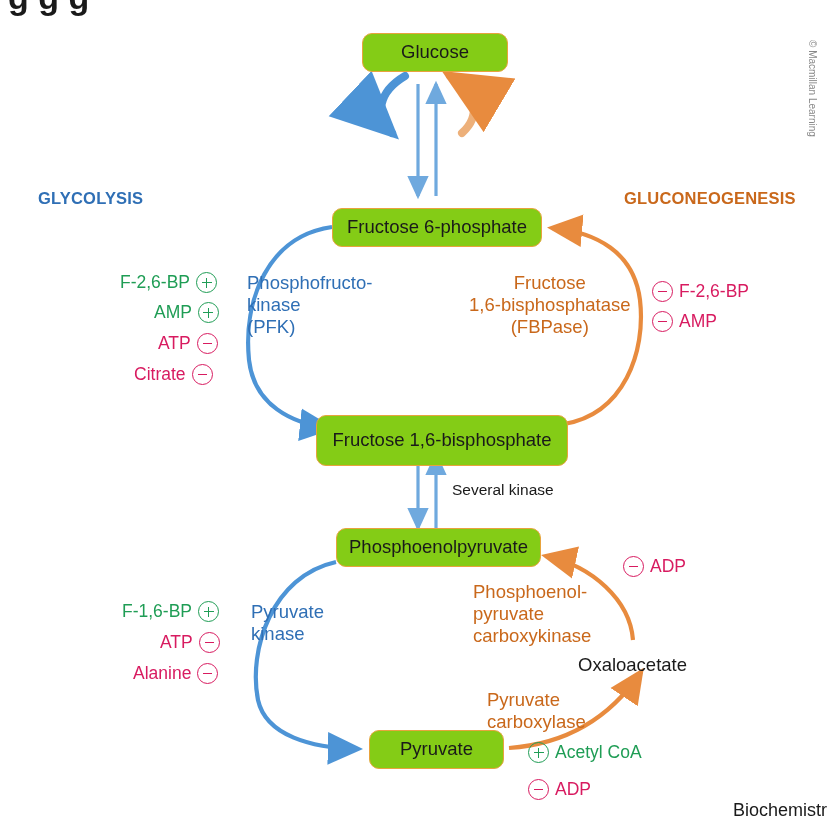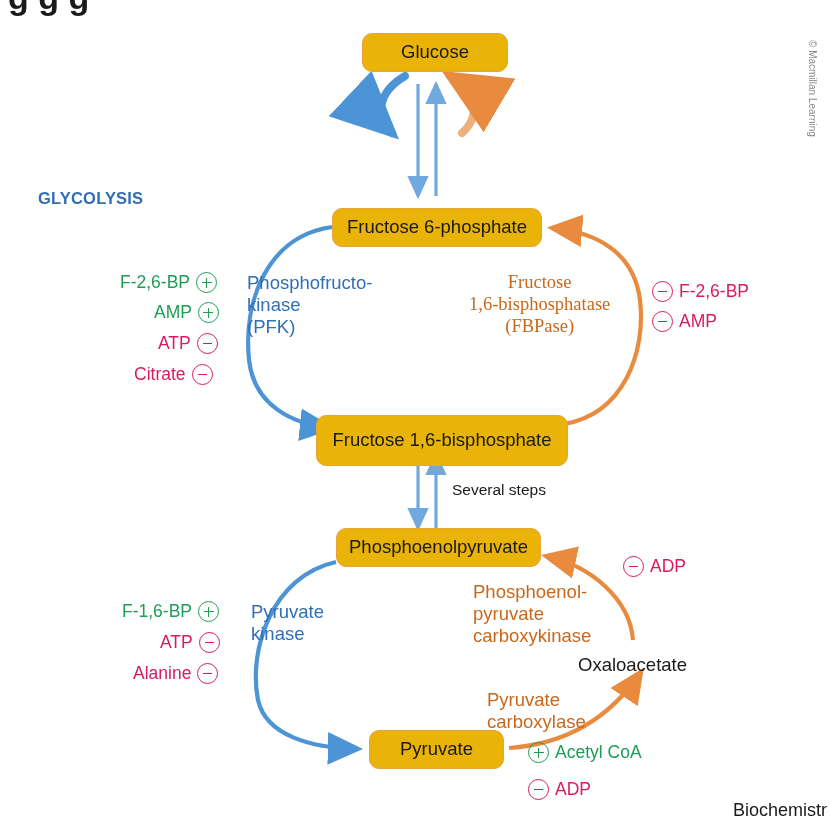--- a/index.html
+++ b/index.html
@@ -21,21 +21,21 @@
     position: absolute;
     left: 0;
     top: 0;
     width: 830px;
     height: 820px;
     pointer-events: none;
   }
   .node {
     position: absolute;
     box-sizing: border-box;
-    background: #eab308;
+    background: #84cc16;
     border: 1.6px solid #E8A33D;
     border-radius: 10px;
     color: #1a1a1a;
     font-size: 18.5px;
     line-height: 1;
     display: flex;
     align-items: center;
     justify-content: center;
     white-space: nowrap;
   }
@@ -191,28 +191,29 @@
 
   <div class="node" style="left:316px; top:415px; width:252px; height:51px;">Fructose 1,6-bisphosphate</div>
 
   <div class="node" style="left:336px; top:528px; width:205px; height:39px;">Phosphoenolpyruvate</div>
 
   <div class="node" style="left:369px; top:730px; width:135px; height:39px;">Pyruvate</div>
 
   <div class="plain-label" style="left:578px; top:646px;margin-top:8px;">Oxaloacetate</div>
 
   <div class="side-title glyco-title" style="left:38px; top:189px;">GLYCOLYSIS</div>
+  <div class="side-title gluco-title" style="left:624px; top:189px;">GLUCONEOGENESIS</div>
 
   <div class="enz-blue" style="left:247px; top:272px;">
     <div>Phosphofructo-</div>
     <div>kinase</div>
     <div>(PFK)</div>
   </div>
 
-  <div class="enz-orange" style="left:469px; top:272px; text-align:center;font-family:Liberation Serif, serif;">
+  <div class="enz-orange" style="left:469px; top:272px; text-align:center;">
     <div>Fructose</div>
     <div>1,6-bisphosphatase</div>
     <div>(FBPase)</div>
   </div>
 
   <div class="enz-blue" style="left:251px; top:601px;">
     <div>Pyruvate</div>
     <div>kinase</div>
   </div>
 
@@ -220,21 +221,21 @@
     <div>Phosphoenol-</div>
     <div>pyruvate</div>
     <div>carboxykinase</div>
   </div>
 
   <div class="enz-orange" style="left:487px; top:689px;">
     <div>Pyruvate</div>
     <div>carboxylase</div>
   </div>
 
-  <div class="several-steps" style="left:452px; top:481px;">Several steps</div>
+  <div class="several-steps" style="left:452px; top:481px;">Several kinase</div>
 
   <div class="reg reg-green" style="left:120px; top:272px;">
     <span>F-2,6-BP</span>
     <span class="sign">
         <span class="plus"></span>
       </span>
   </div>
   <div class="reg reg-green" style="left:154px; top:302px;">
     <span>AMP</span>
     <span class="sign">

